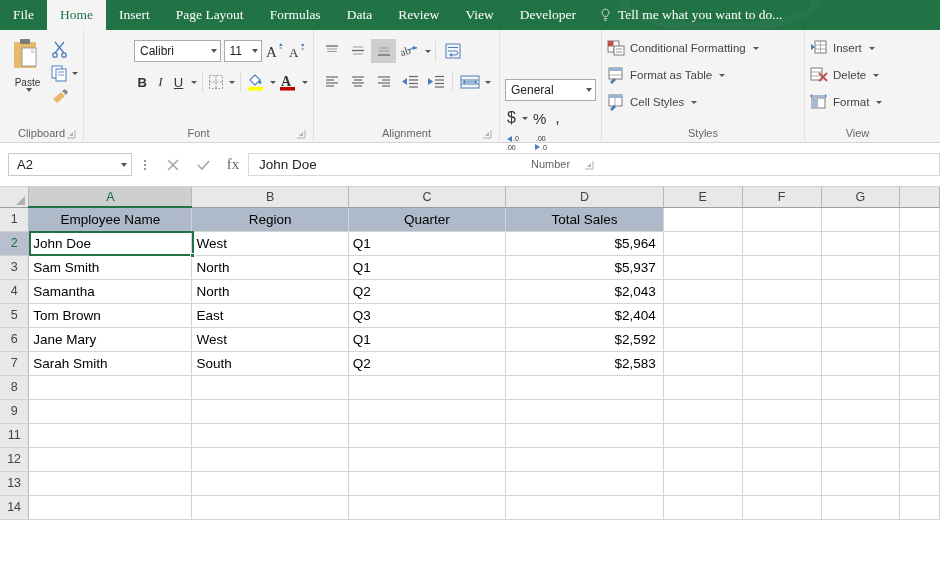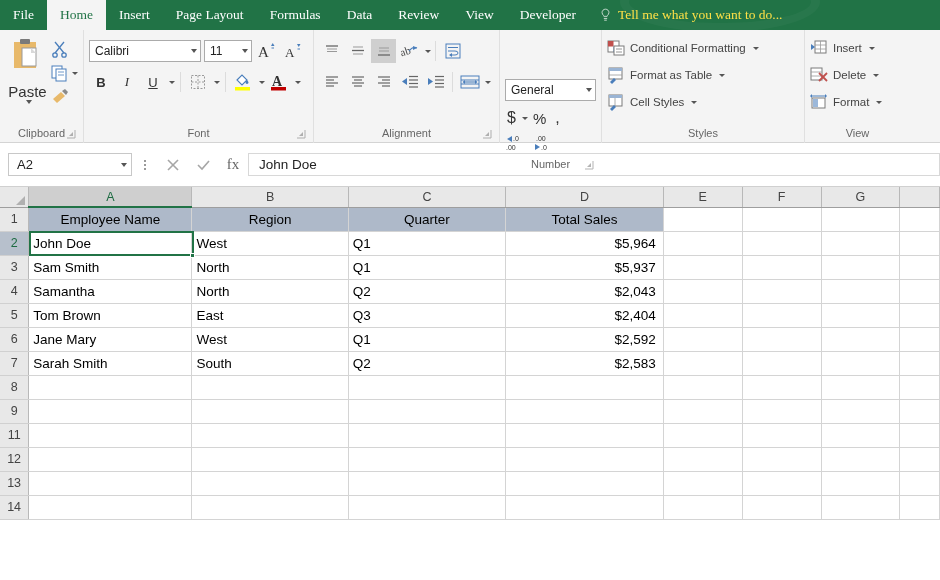--- a/index.html
+++ b/index.html
@@ -27,21 +27,21 @@
   .tab {
     display: flex; align-items: center;
     padding: 0 13px; cursor: default;
     white-space: nowrap; position: relative; z-index: 2;
   }
   .tab.active {
     background: #f4f4f4; color: #217346; font-weight: normal;
   }
   .tellme {
     display: flex; align-items: center; gap: 6px;
-    padding: 3px 10px; color: #fde047; font-size: 13.5px;
+    padding: 3px 10px; color: #ffffff; font-size: 13.5px;
     position: relative; z-index: 2;
   }
   .bulb { width: 13px; height: 15px; display: block; }
 
   
   .ribbon {
     height: 113px; background: #f4f4f4;
     border-bottom: 1px solid #d4d4d4;
     display: flex; position: relative;
   }
@@ -63,21 +63,21 @@
   }
   .lbl { font-size: 11.5px; color: #444; }
 
   
   .g-clipboard { width: 84px; }
   .paste-btn {
     width: 46px; display: flex; flex-direction: column;
     align-items: center; justify-content: flex-start;
     padding-top: 2px; cursor: default;
   }
-  .paste-btn .cap { font-size: 15px; color: #333; margin-top: 7px; text-align: center; }
+  .paste-btn .cap { font-size: 10px; color: #333; margin-top: 1px; text-align: center; }
   .cbcol { display: flex; flex-direction: column; gap: 2px; padding-top: 4px; }
   .cbrow { display: flex; align-items: center; height: 22px; }
 
   
   .g-font { width: 230px; }
   .fontrow { display: flex; align-items: center; gap: 3px; height: 26px; }
   .fontrow2 { display: flex; align-items: center; gap: 2px; height: 26px; margin-top: 5px; }
   .combo {
     height: 22px; background: #fff; border: 1px solid #ababab;
     display: flex; align-items: center; justify-content: space-between;
@@ -291,21 +291,21 @@
       <div class="group-label">
         <span>Clipboard</span>
         <svg class="launcher" viewBox="0 0 9 9">
           <path d="M0 8 L8 8 L8 0" fill="none" stroke="#777" stroke-width="1"></path>
           <path d="M2 6 L6 6 L6 2 Z" fill="#777"></path>
         </svg>
       </div>
     </div>
 
     <div class="group g-font">
-      <div class="group-body" style="flex-direction:column;padding-top:4px;">
+      <div class="group-body" style="flex-direction:column;padding-top:4px;margin-left:45px;">
         <div class="fontrow">
           <div class="combo" style="width:112px;">
             <span class="cv">Calibri</span>
             <div class="caret"></div>
           </div>
           <div class="combo" style="width:48px;">
             <span class="cv">11</span>
             <div class="caret"></div>
           </div>
           <div class="cbtn">

